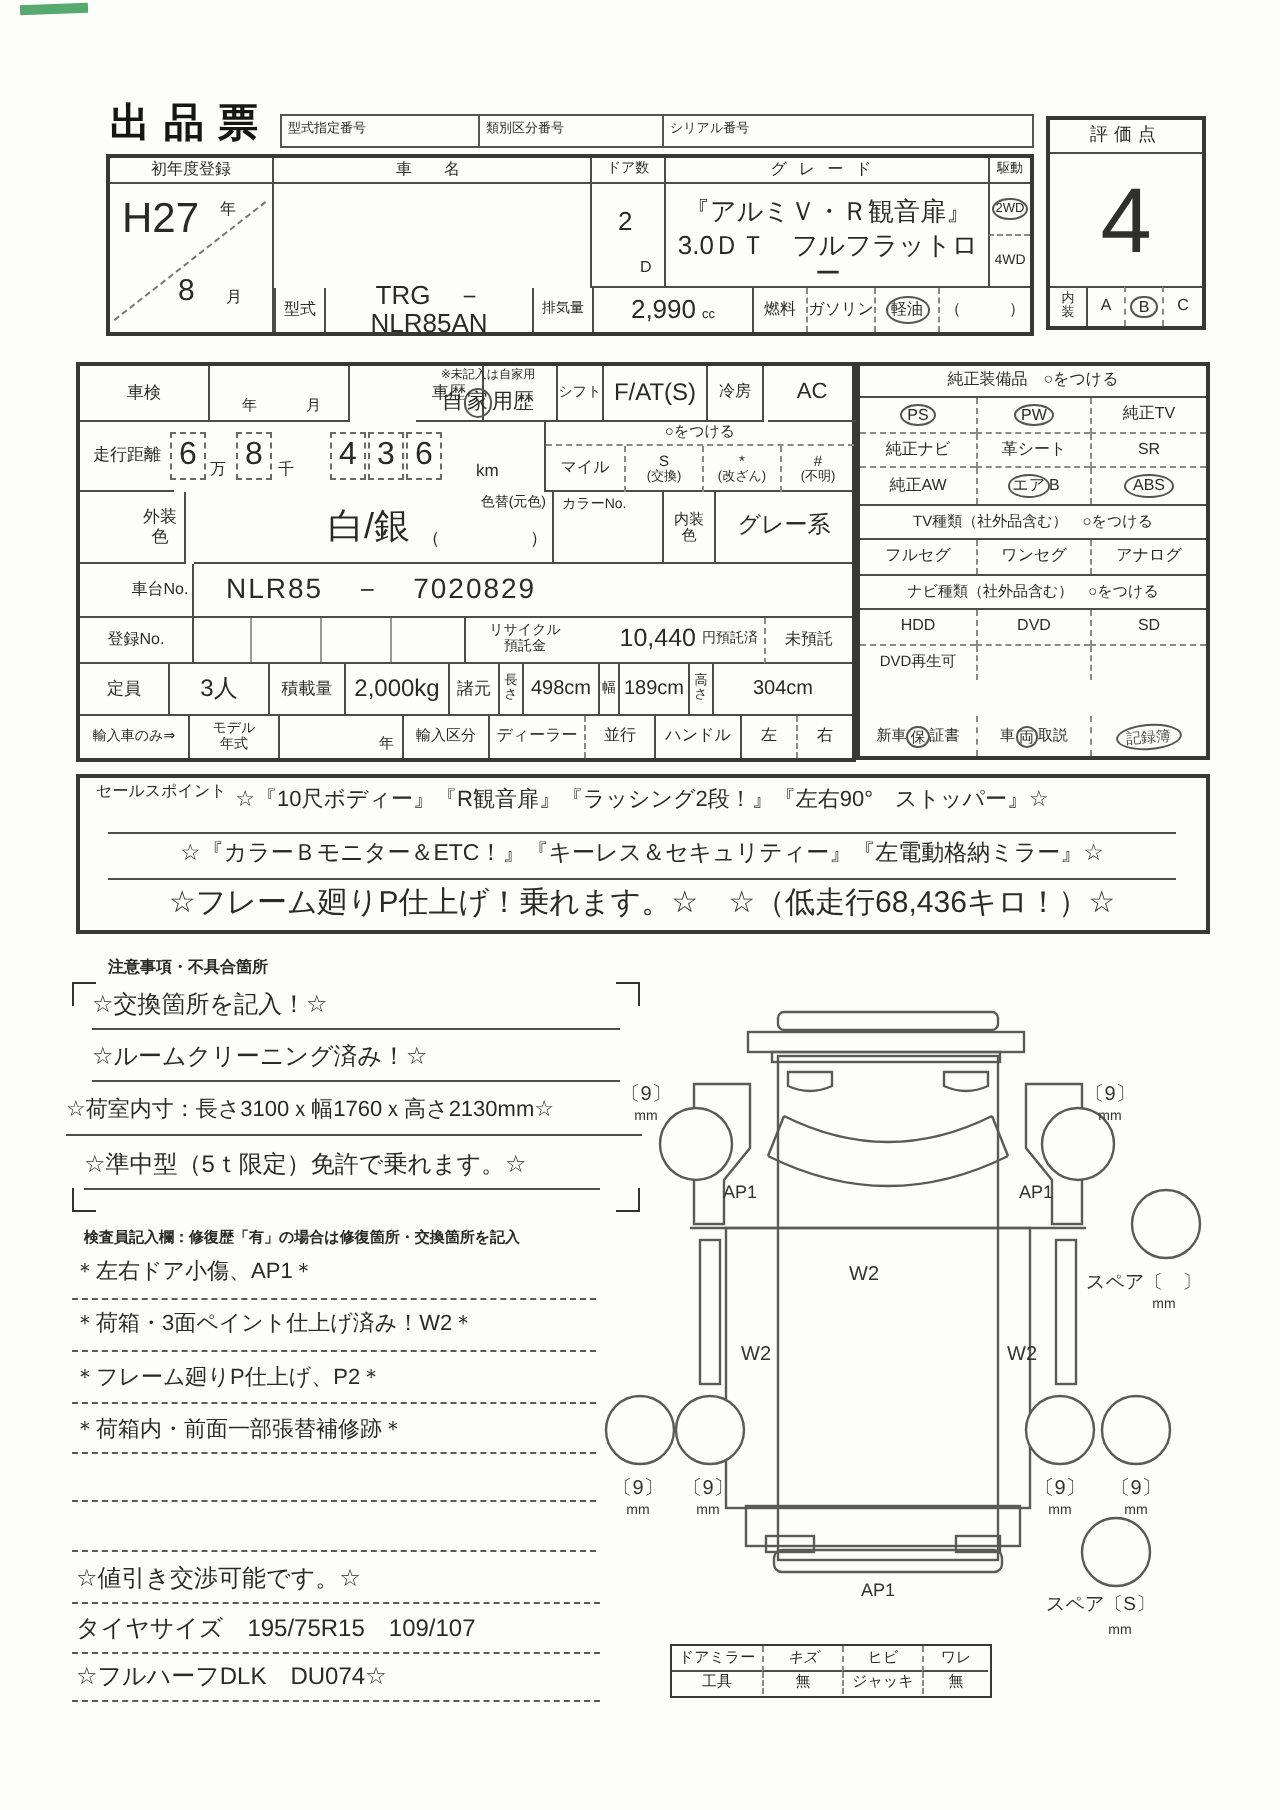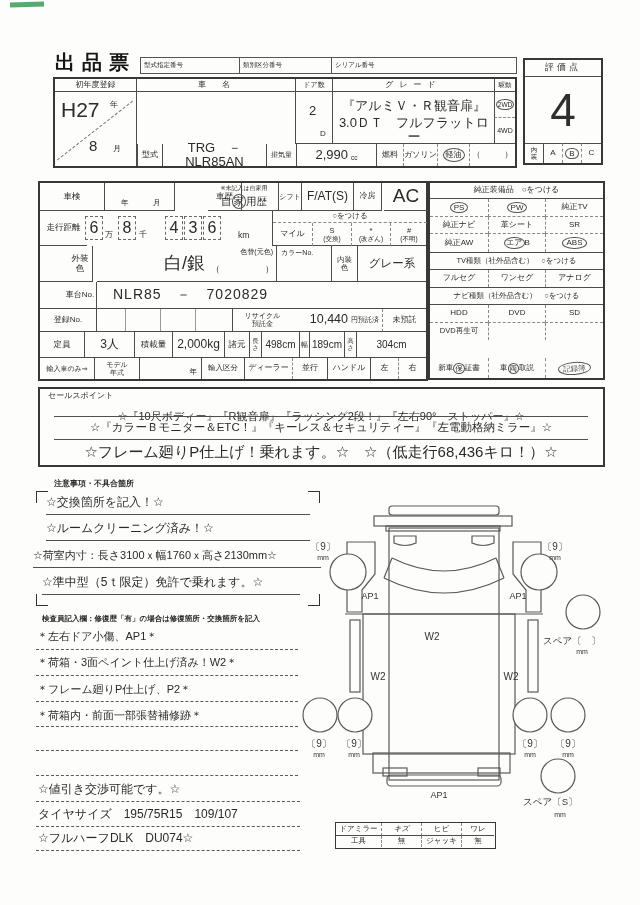--- a/index.html
+++ b/index.html
@@ -109,21 +109,21 @@
       <div class="c" style="left:0;top:1px;width:70px;height:8px;font-size:6px;">※未記入は自家用</div>
       <div class="c" style="left:0;top:10px;width:70px;height:17px;font-size:10.5px;">
         <span>自</span>
           <span class="crc" style="padding:0 1px;border-width:1.1px;">家</span>
           <span>用歴</span>
       </div>
     </div>
     <div class="c br1 bb1" style="left:239px;top:0;width:23px;height:28px;font-size:7px;">シフト</div>
     <div class="c br1 bb1" style="left:262px;top:0;width:52px;height:28px;font-size:12px;">F/AT(S)</div>
     <div class="c br1 bb1" style="left:314px;top:0;width:28px;height:28px;font-size:8px;">冷房</div>
-    <div class="c bb1" style="left:344px;top:0;width:44px;height:28px;font-size:19px;">AC</div>
+    <div class="c bb1" style="left:344px;top:0;width:44px;height:28px;font-size:11px;">AC</div>
 
     <div class="c bb1" style="left:0;top:28px;width:47px;height:35px;font-size:8.5px;">走行距離</div>
     <div class="mbox" style="left:45px;top:33px;">6</div>
     <span class="t" style="left:65px;top:48px;font-size:8px;">万</span>
     <div class="mbox" style="left:78px;top:33px;">8</div>
     <span class="t" style="left:99px;top:48px;font-size:8px;">千</span>
     <div class="mbox" style="left:125px;top:33px;">4</div>
     <div class="mbox" style="left:144px;top:33px;">3</div>
     <div class="mbox" style="left:163px;top:33px;">6</div>
     <span class="t" style="left:198px;top:48px;font-size:8.5px;">km</span>
@@ -243,21 +243,21 @@
         <span class="crc" style="padding:0 1px;border-width:1.1px;">両</span>
         <span>取説</span>
       </div>
     <div class="c dl1" style="left:115px;top:175px;width:58px;height:20px;font-size:7.5px;">
       <span class="crc" style="border-width:1.6px;padding:1px 4px;transform:rotate(-4deg);color:#555;">記録簿</span>
       </div>
   </div>
 
   <div class="blk" style="left:38px;top:387px;width:567px;height:80px;border-width:2.5px;">
     <span class="t" style="left:8px;top:3px;font-size:8px;">セールスポイント</span>
-    <div class="c" style="left:0;top:16px;width:562px;height:22px;font-size:11px;">☆『10尺ボディー』『R観音扉』『ラッシング2段！』『左右90°　ストッパー』☆</div>
+    <div class="c" style="left:0;top:0;width:562px;height:22px;font-size:11px;">☆『10尺ボディー』『R観音扉』『ラッシング2段！』『左右90°　ストッパー』☆</div>
     <div class="hline" style="left:14px;top:27px;width:534px;"></div>
     <div class="c" style="left:0;top:28px;width:562px;height:21px;font-size:11.5px;">☆『カラーＢモニター＆ETC！』『キーレス＆セキュリティー』『左電動格納ミラー』☆</div>
     <div class="hline" style="left:14px;top:50px;width:534px;"></div>
     <div class="c" style="left:0;top:51px;width:562px;height:24px;font-size:15px;">☆フレーム廻りP仕上げ！乗れます。☆　☆（低走行68,436キロ！）☆</div>
   </div>
 
   <div class="t" style="left:54px;top:480px;font-size:8px;font-weight:bold;">注意事項・不具合箇所</div>
   <div class="corner" style="left:36px;top:491px;border-left:1.6px solid #333;border-top:1.6px solid #333;"></div>
   <div class="corner" style="left:308px;top:491px;border-right:1.6px solid #333;border-top:1.6px solid #333;"></div>
   <div class="corner" style="left:36px;top:594px;border-left:1.6px solid #333;border-bottom:1.6px solid #333;"></div>

